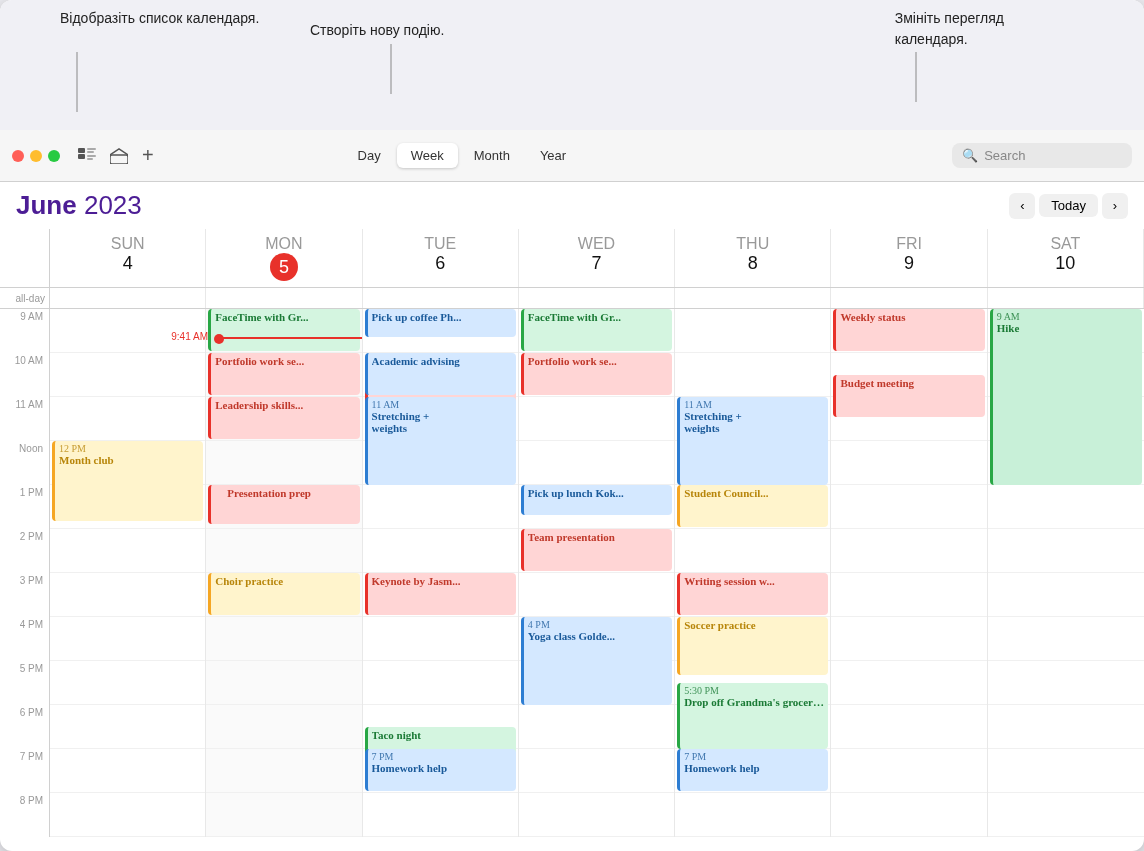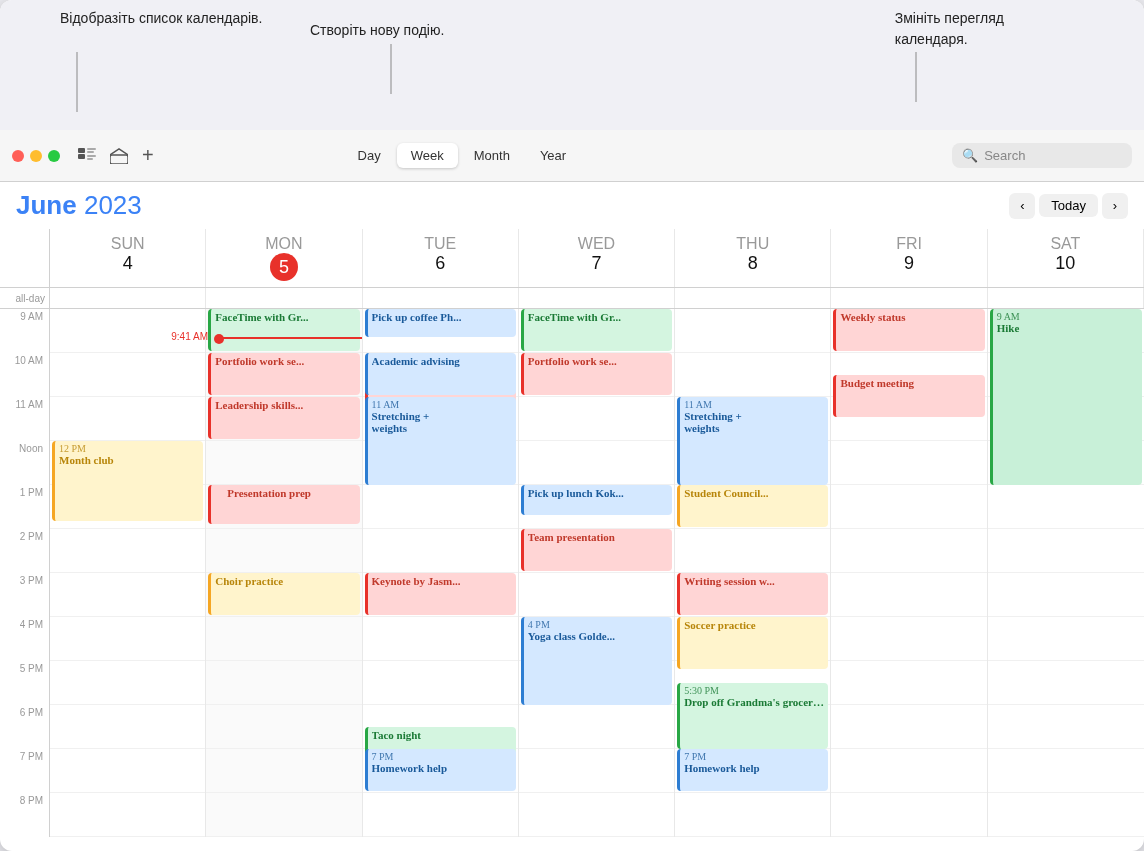--- a/index.html
+++ b/index.html
@@ -21,21 +21,21 @@
     .nav-tabs { display: flex; align-items: center; gap: 2px; margin: 0 auto; }
     .nav-tab { padding: 5px 14px; border-radius: 6px; font-size: 13px; color: #333; cursor: pointer; }
     .nav-tab.active { background: #fff; box-shadow: 0 1px 3px rgba(0,0,0,0.2); font-weight: 500; }
 
     .search-box { display: flex; align-items: center; gap: 6px; background: #e8e8e8; border-radius: 8px; padding: 5px 10px; margin-left: auto; width: 180px; }
     .search-icon { color: #888; font-size: 13px; }
     .search-text { font-size: 13px; color: #888; }
 
     
     .month-header { padding: 8px 16px; background: #fff; flex-shrink: 0; display: flex; align-items: center; justify-content: space-between; }
-    .month-title { font-size: 26px; font-weight: 300; color: #3b82f6; }
+    .month-title { font-size: 26px; font-weight: 300; color: #4c1d95; }
     .month-title strong { font-weight: 600; }
     .nav-controls { display: flex; align-items: center; gap: 4px; }
     .nav-btn { width: 26px; height: 26px; border-radius: 6px; background: #f0f0f0; border: none; cursor: pointer; font-size: 13px; display: flex; align-items: center; justify-content: center; }
     .today-btn { padding: 4px 12px; border-radius: 6px; background: #f0f0f0; border: none; cursor: pointer; font-size: 13px; }
     .day-headers { display: grid; grid-template-columns: 50px repeat(7, 1fr); border-bottom: 1px solid #d0d0d0; flex-shrink: 0; background: #fff; }
     .day-header { text-align: center; padding: 6px 0; font-size: 12px; color: #666; border-right: 1px solid #e8e8e8; }
     .day-header:first-child { border-right: 1px solid #d0d0d0; }
     .day-num { font-size: 18px; font-weight: 300; color: #111; }
     .day-num.today { background: #e8312a; color: #fff; border-radius: 50%; width: 28px; height: 28px; display: flex; align-items: center; justify-content: center; margin: 0 auto; font-weight: 500; }
     .day-label { font-size: 16px; color: #999; text-transform: uppercase; }
@@ -70,21 +70,21 @@
   </style>
 </head>
 <body>
 
 <div class="window">
 
   <div style="position:relative; height:130px; background:#f0f0f5; flex-shrink:0; padding: 10px 16px;">
 
     <div style="position:absolute; left: 60px; top:8px;">
       <div class="callout-text">Відобразіть список
-календарів.</div>
+календаря.</div>
       <svg width="2" height="60" style="position:absolute; left:16px; top:44px;">
           <line x1="1" y1="0" x2="1" y2="60" stroke="#888" stroke-width="1"></line>
         </svg>
     </div>
 
     <div style="position:absolute; left: 310px; top:20px;text-align:right;">
       <div class="callout-text">Створіть нову подію.</div>
       <svg width="2" height="50" style="position:absolute; left:80px; top:24px;">
           <line x1="1" y1="0" x2="1" y2="50" stroke="#888" stroke-width="1"></line>
         </svg>
@@ -394,21 +394,21 @@
         </div>
 
         <div class="event event-yellow" style="top: calc(4*44px); height: 42px;">
           <div class="event-name">Student Council...</div>
         </div>
 
         <div class="event event-pink" style="top: calc(6*44px); height: 42px;">
           <div class="event-name">Writing session w...</div>
         </div>
 
-        <div class="event event-yellow" style="top: calc(7*44px); height: 52px;">
+        <div class="event event-yellow" style="top: calc(7*44px); height: 58px;">
           <div class="event-name">Soccer practice</div>
         </div>
 
         <div class="event event-green" style="top: calc(8*44px + 22px); height: 66px;">
           <div class="event-time">5:30 PM</div>
           <div class="event-name">Drop off Grandma's groceries</div>
         </div>
 
         <div class="event event-blue" style="top: calc(10*44px); height: 42px;">
           <div class="event-time">7 PM</div>

